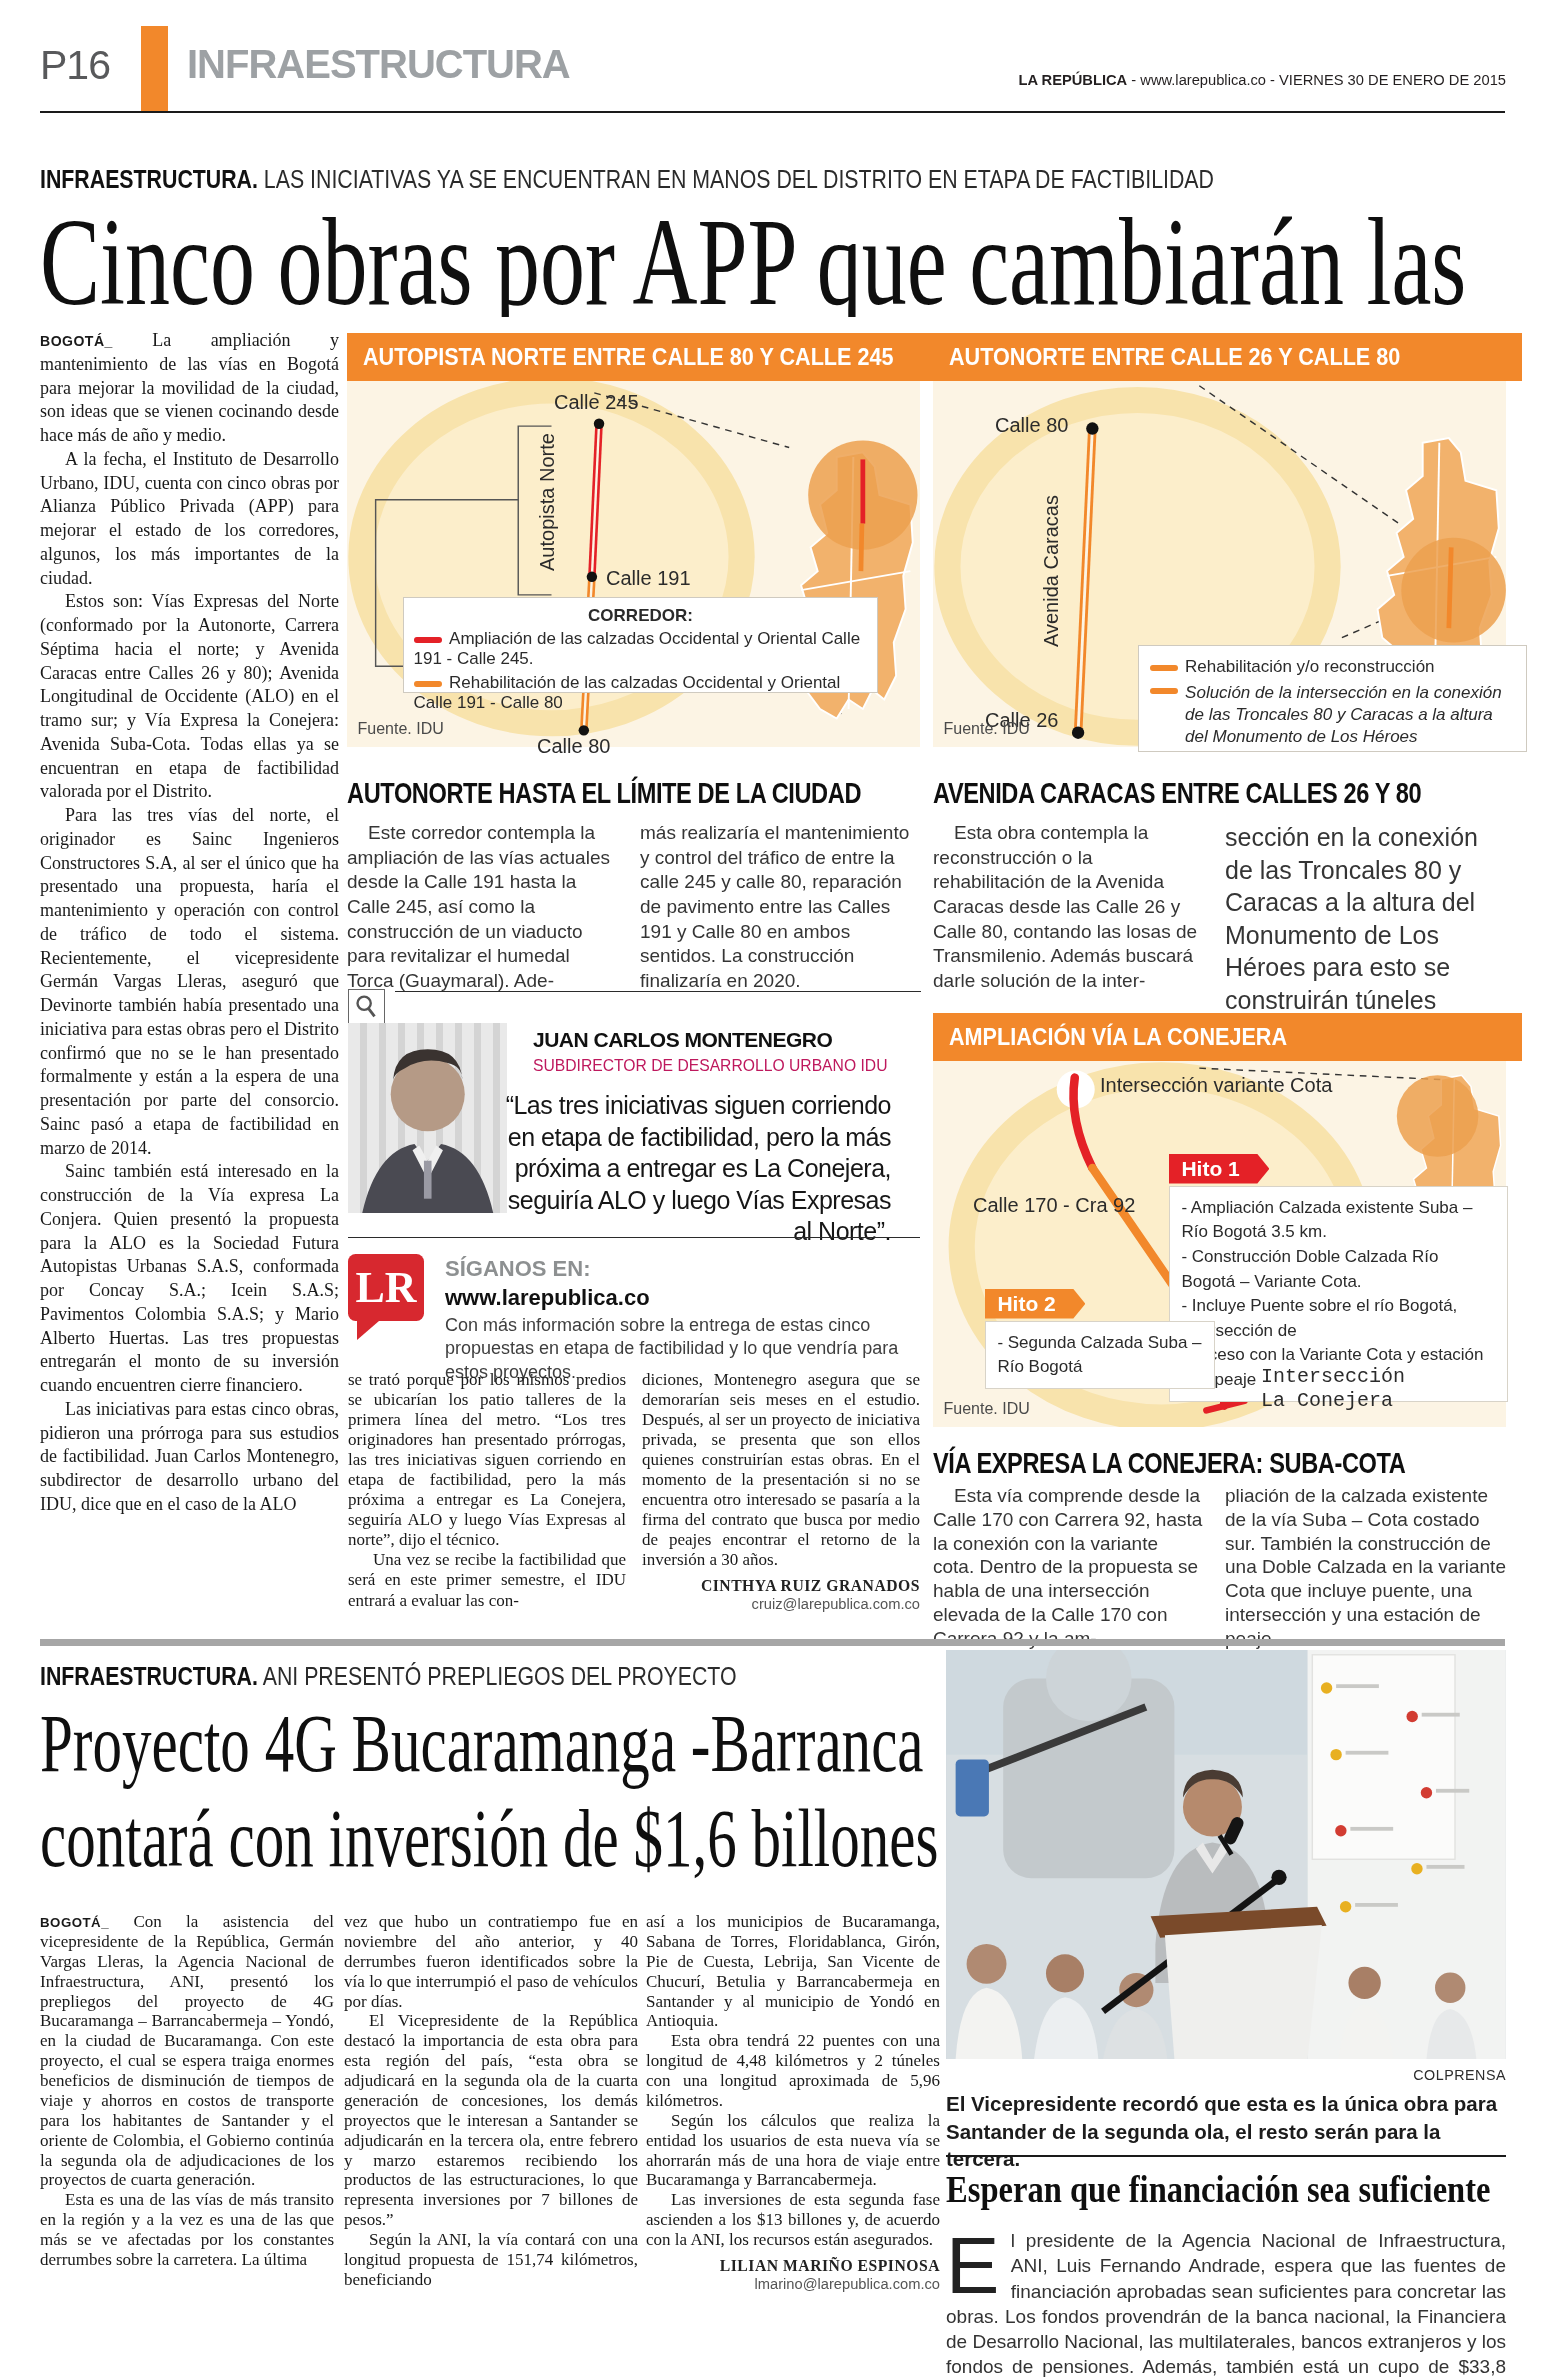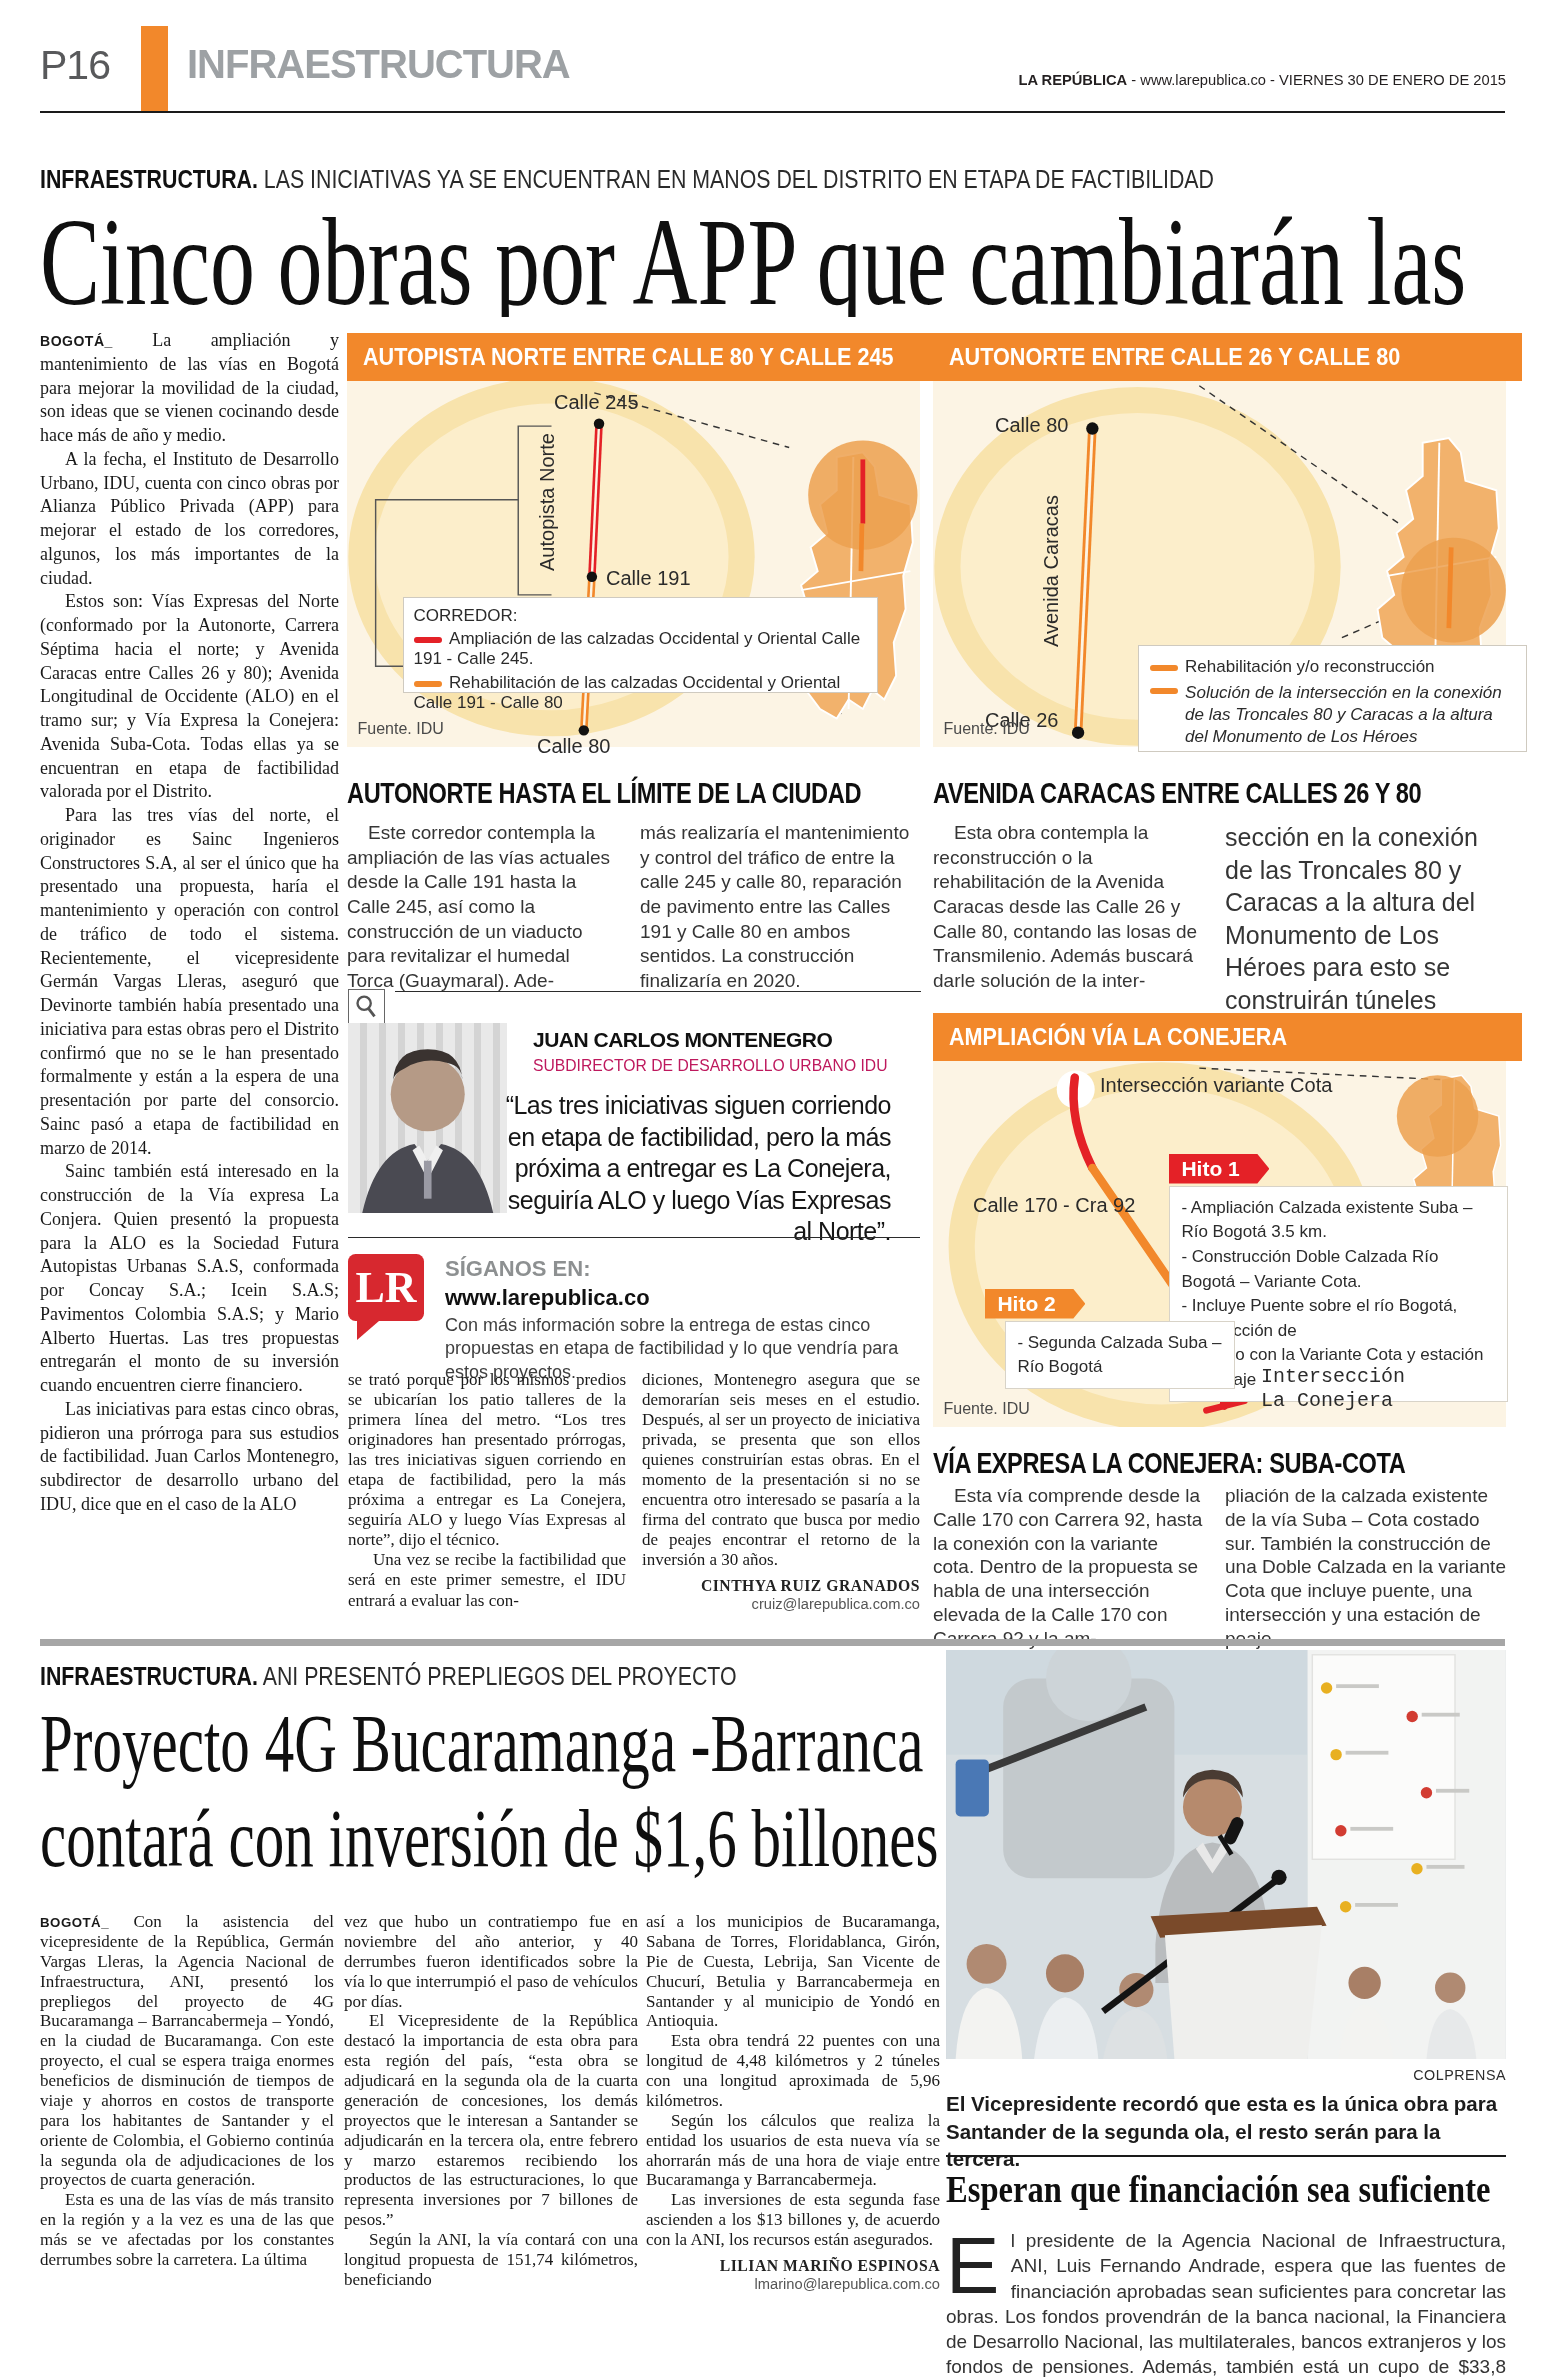--- a/index.html
+++ b/index.html
@@ -121,21 +121,21 @@
           <circle cx="150" cy="90" r="115" fill="#ECA04F" opacity="0.85"></circle>
           <line x1="150" y1="15" x2="150" y2="150" stroke="#E42127" stroke-width="10"></line>
           <line x1="148" y1="150" x2="146" y2="250" stroke="#F2882B" stroke-width="10"></line>
         </g>
       </svg>
       <div class="abs info-label" style="left:207px;top:9.5px;">Calle 245</div>
       <div class="abs info-label" style="left:189px;top:190px;transform:rotate(-90deg);transform-origin:0 0;">Autopista Norte</div>
       <div class="abs info-label" style="left:259px;top:186px;">Calle 191</div>
       <div class="abs info-label" style="left:190px;top:354px;">Calle 80</div>
       <div class="legend-box abs" style="left:56px;top:216px;width:454px;height:79px;padding:7.6px 9.5px;">
-        <div style="font-weight:normal;">CORREDOR:</div>
+        <div style="font-weight:bold;text-align:center;">CORREDOR:</div>
         <div style="margin-top:3.8px;"><span class="dash" style="background:#E42127;"></span><span>Ampliación de las calzadas Occidental y Oriental Calle 191  - Calle 245.</span></div>
         <div style="margin-top:3.8px;"><span class="dash" style="background:#F2882B;"></span><span>Rehabilitación  de las calzadas Occidental y Oriental Calle 191  - Calle  80</span></div>
       </div>
       <div class="abs fuente" style="left:10.5px;top:339px;">Fuente. IDU</div>
     </div>
   </div>
 
   <div class="abs" style="left:933px;top:333px;width:573px;height:414px;">
     <div class="info-title abs" style="left:0;top:0;width:573px;height:48px;">
       <span class="cond" style="transform:scaleX(.9);">AUTONORTE ENTRE CALLE 26 Y CALLE 80</span>
@@ -274,21 +274,21 @@
         </div>
       <div class="hito-box abs" style="left:236px;top:125px;width:314px;">
         <div>- Ampliación Calzada existente Suba – Río Bogotá  3.5 km.</div>
         <div>- Construcción Doble Calzada Río Bogotá – Variante Cota.</div>
         <div>- Incluye Puente sobre el río Bogotá, Intersección de</div>
         <div style="padding-left:9.5px;">  acceso con la Variante Cota y estación de peaje</div>
       </div>
       <div class="hito-badge abs" style="left:52px;top:228px;width:88px;height:29.5px;background:#F2882B;clip-path:polygon(0 0,88% 0,100% 50%,88% 100%,0 100%);">
           <span>Hito 2</span>
         </div>
-      <div class="hito-box abs" style="left:52px;top:260px;width:205px;margin-left:20px;">
+      <div class="hito-box abs" style="left:52px;top:260px;width:205px;">
         <div>- Segunda Calzada Suba – Río Bogotá</div>
       </div>
       <div class="abs info-label" style="left:328px;top:304px;line-height:1.2;font-family:Liberation Mono, monospace;">
         <div>Intersección</div>
         <div>La Conejera</div>
       </div>
       <div class="abs fuente" style="left:10.5px;top:339px;">Fuente. IDU</div>
     </div>
   </div>
 

